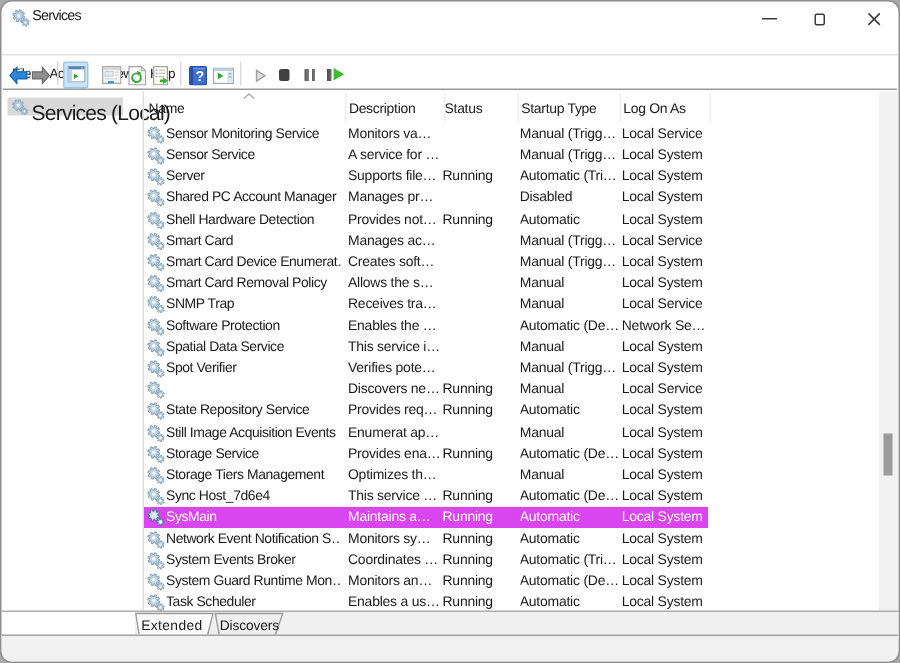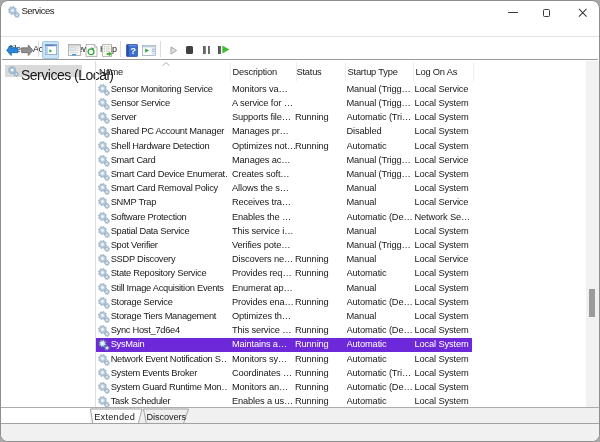--- a/index.html
+++ b/index.html
@@ -27,21 +27,21 @@
 #tree-tx { left:20px; top:65.6px; font-size:14px; letter-spacing:-0.5px; }
 #divider { position:absolute; left:94px; top:59.5px; width:1px; height:348px; background:#dedede; }
 
 
 .hdr { top:65.8px; font-size:9.3px; letter-spacing:-0.2px; }
 .hsep { position:absolute; top:61px; height:19px; width:1px; background:#ededed; }
 
 
 .row { position:absolute; left:95px; width:490px; height:14.05px; font-size:9.3px; letter-spacing:-0.15px; line-height:13.4px; }
 .row span { position:absolute; white-space:nowrap; color:#191919; overflow:hidden; }
-.row.sel { background:#6d28d9; width:376px; }
+.row.sel { background:#d946ef; width:376px; }
 .row.sel span { color:#fff; }
 .ric { position:absolute; left:2px; top:1px; width:12px; height:12px; }
 .c-name { left:14.7px; width:116.5px; letter-spacing:-0.28px; }
 .c-desc { left:136px; width:63px; }
 .c-status { left:199px; }
 .c-startup { left:250.5px; width:65px; }
 .c-logon { left:318.5px; }
 
 
 #sbtrack { position:absolute; left:585px; top:60px; width:13px; height:346px; background:#f1f1f1; }
@@ -226,21 +226,21 @@
       <span class="c-desc">Manages pr…</span>
       <span class="c-status"></span>
       <span class="c-startup">Disabled</span>
       <span class="c-logon">Local System</span>
     </div>
 <div class="row" style="top:138.60px">
       <svg class="ric" viewBox="0 0 13 13">
         <use href="#gear"></use>
       </svg>
       <span class="c-name">Shell Hardware Detection</span>
-      <span class="c-desc">Optimizes not…</span>
+      <span class="c-desc">Provides not…</span>
       <span class="c-status">Running</span>
       <span class="c-startup">Automatic</span>
       <span class="c-logon">Local System</span>
     </div>
 <div class="row" style="top:152.80px">
       <svg class="ric" viewBox="0 0 13 13">
         <use href="#gear"></use>
       </svg>
       <span class="c-name">Smart Card</span>
       <span class="c-desc">Manages ac…</span>
@@ -305,21 +305,20 @@
       <span class="c-name">Spot Verifier</span>
       <span class="c-desc">Verifies pote…</span>
       <span class="c-status"></span>
       <span class="c-startup">Manual (Trigg…</span>
       <span class="c-logon">Local System</span>
     </div>
 <div class="row" style="top:252.20px">
       <svg class="ric" viewBox="0 0 13 13">
         <use href="#gear"></use>
       </svg>
-      <span class="c-name">SSDP Discovery</span>
       <span class="c-desc">Discovers ne…</span>
       <span class="c-status">Running</span>
       <span class="c-startup">Manual</span>
       <span class="c-logon">Local Service</span>
     </div>
 <div class="row" style="top:266.40px">
       <svg class="ric" viewBox="0 0 13 13">
         <use href="#gear"></use>
       </svg>
       <span class="c-name">State Repository Service</span>

